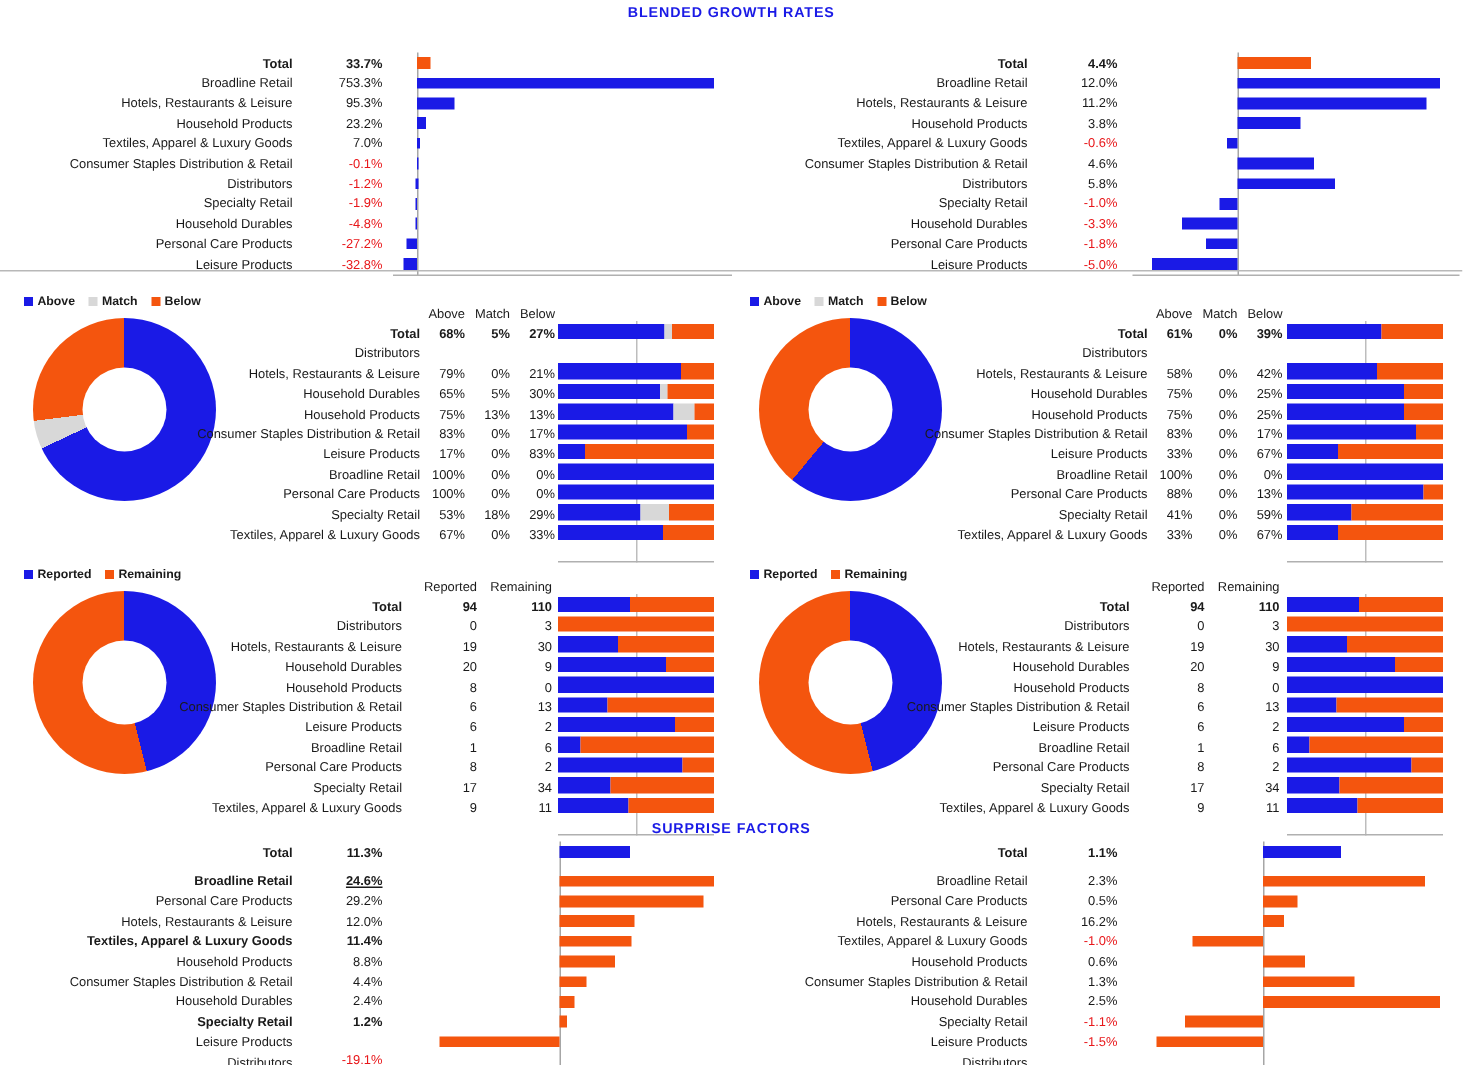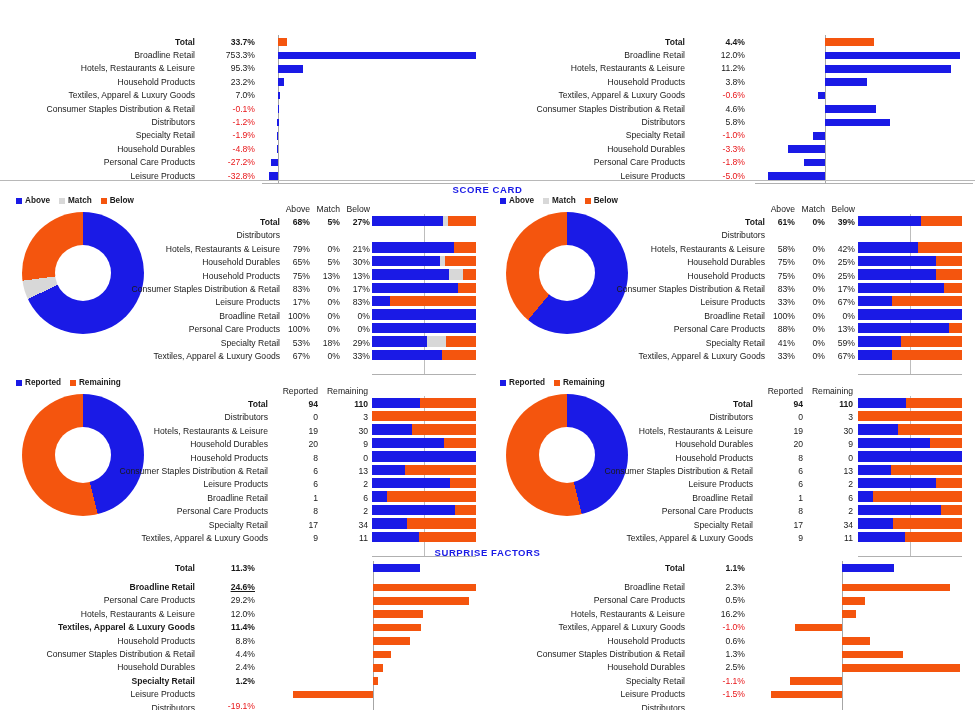--- a/index.html
+++ b/index.html
@@ -53,20 +53,21 @@
   .donut::after {
     content: ""; position: absolute; border-radius: 50%;
     background: #fff; left: 27%; top: 27%; width: 46%; height: 46%;
   }
 </style>
 </head>
 <body>
 
 <div style="position:absolute; left:0; top:0; width:975px; height:180px;">
 
+  <div class="section-title" style="position:absolute; left:0; top:3px; width:975px;">BLENDED GROWTH RATES</div>
 
   <div style="position:absolute; left:0; top:0; width:490px; height:180px;">
     <div id="gr-earn-rows" style="position:absolute; left:10px; top:35px; width:250px;">
         <div class="row">
           <div class="lbl b" style="width: 185px;">Total</div>
           <div class="val b" style="width: 60px;">33.7%</div>
         </div>
         <div class="row">
           <div class="lbl" style="width: 185px;">Broadline Retail</div>
           <div class="val" style="width: 60px;">753.3%</div>
@@ -187,21 +188,20 @@
         <div class="dbar" style="left: 13.4845px; width: 56.1856px; top: 137.2px; background: rgb(26, 26, 230);"></div>
         <div class="baseline" style="left: 0px; width: 218px; top: 148.4px;"></div>
       </div>
   </div>
 </div>
 
 <div class="hr" style="position:absolute; left:0; top:180px; width:975px;"></div>
 
 <div style="position:absolute; left:0; top:180px; width:975px; height:360px;">
 
-  <div class="section-title" style="position:absolute; left:0; top:4px; width:975px;">SCORE CARD</div>
 
   <div style="position:absolute; left:0; top:0; width:490px; height:180px;">
     <div id="sc-earn-legend" class="legend" style="position:absolute; left:16px; top:16px;">
         <span class="it">
           <span class="sw" style="background: rgb(26, 26, 230);"></span>
           <span>Above</span>
         </span>
         <span class="it">
           <span class="sw" style="background: rgb(216, 216, 216);"></span>
           <span>Match</span>

